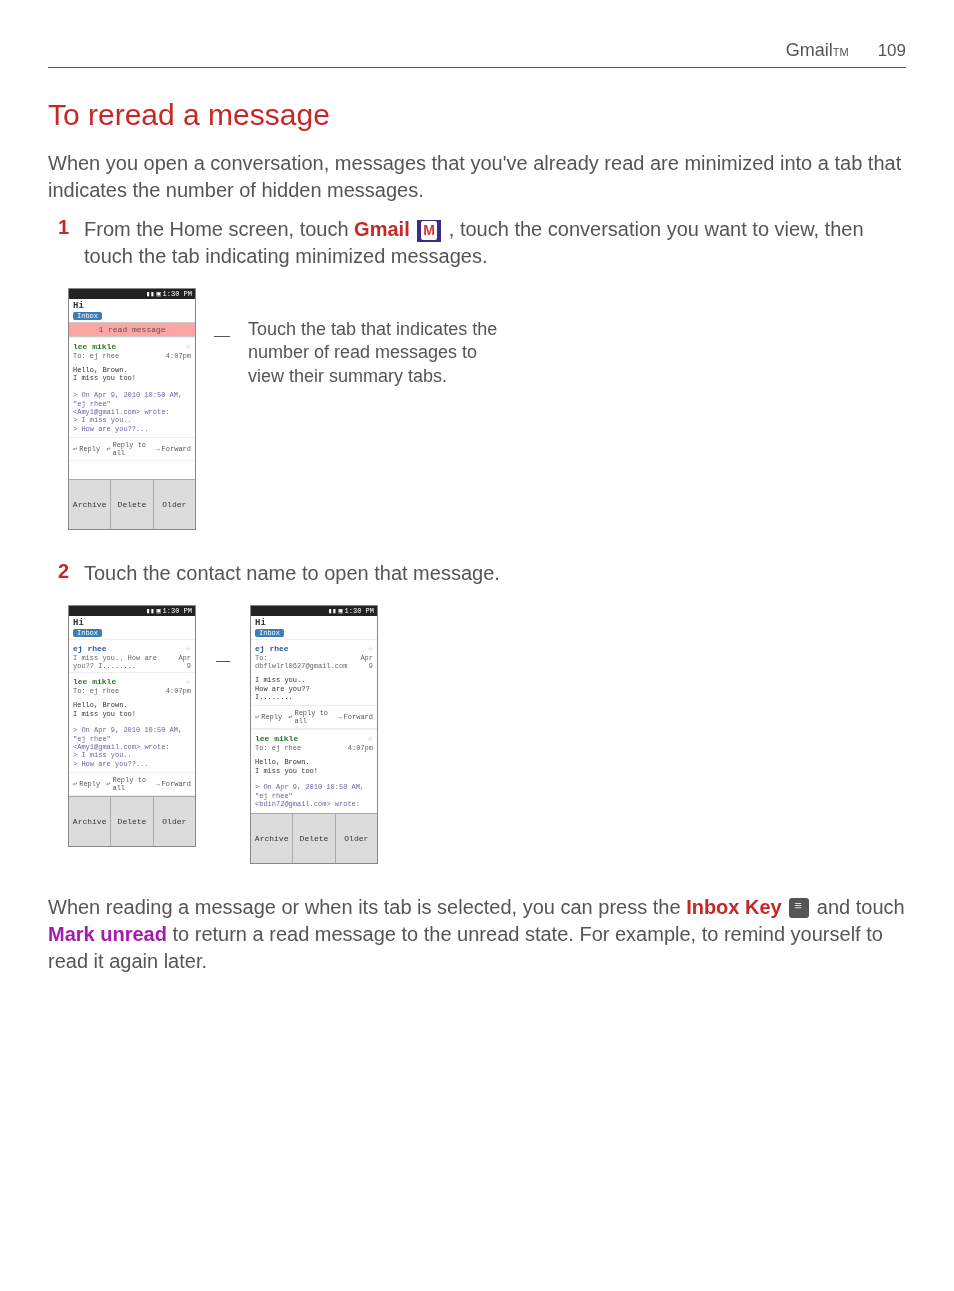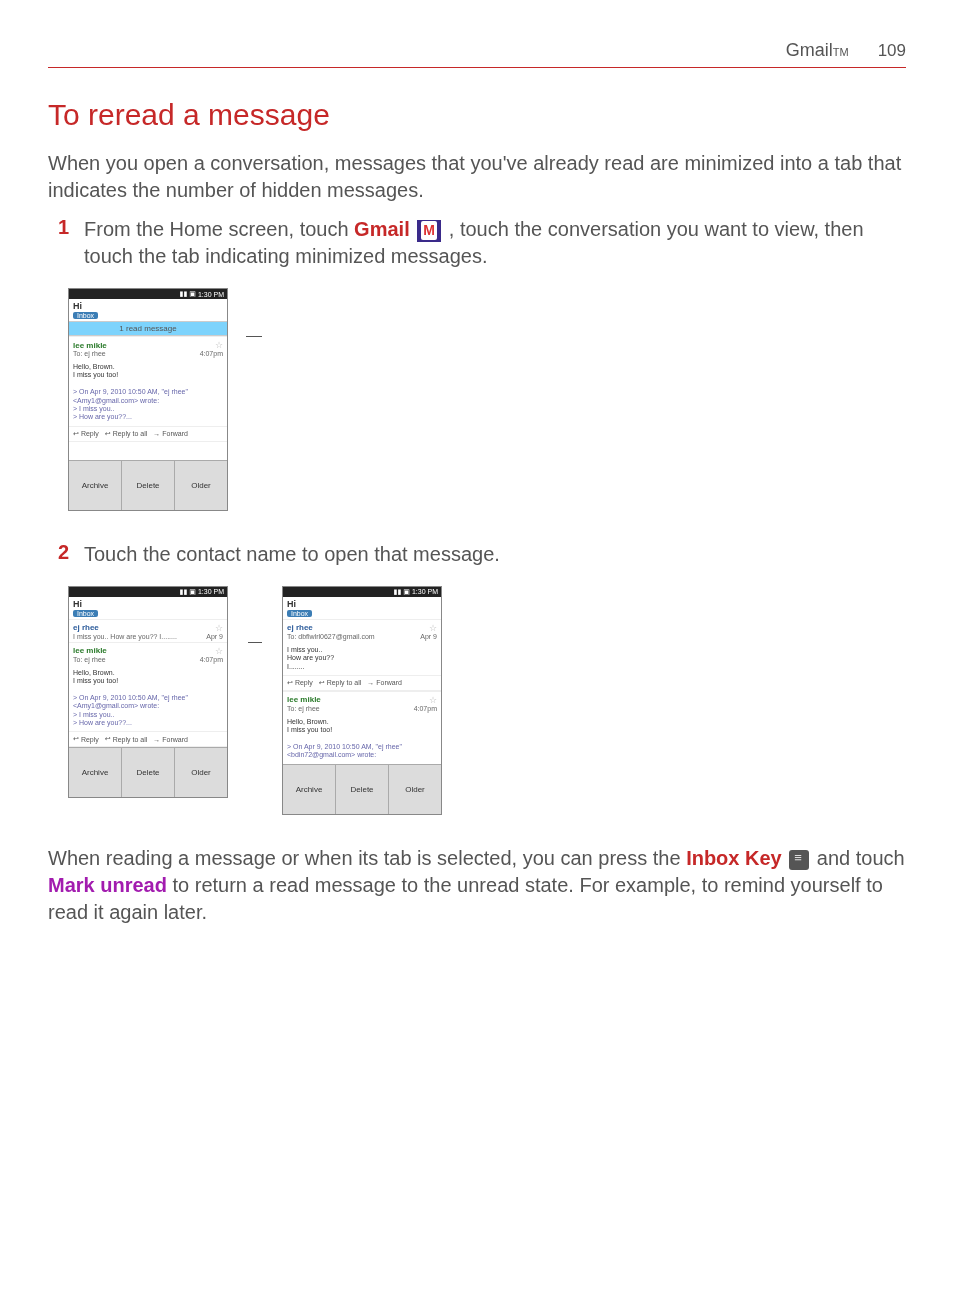--- a/index.html
+++ b/index.html
@@ -106,23 +106,23 @@
   }
   .caption.top-offset { padding-top: 30px; }
   .leader {
     width: 16px;
     border-top: 1px solid #555;
     margin-top: 48px;
   }
 
   
   .phone {
-    width: 160px;
+    width: 128px;
     border: 1px solid #888;
-    font-family: Liberation Sans, sans-serif;
+    font-family: Liberation Mono, monospace;
     font-size: 8px;
     background: #fff;
     color: #333;
     user-select: none;
   }
   .statusbar {
     background: #222;
     color: #fff;
     text-align: right;
     padding: 1px 3px;
@@ -137,21 +137,21 @@
   .inbox-tag {
     display: inline-block;
     background: #3b7db5;
     color: #fff;
     font-size: 7px;
     padding: 0 4px;
     margin: 1px 0 2px 4px;
     border-radius: 2px;
   }
   .read-tab {
-    background: #7dd3fc;
+    background: #fca5a5;
     border-top: 1px solid #ccc;
     border-bottom: 1px solid #ccc;
     text-align: center;
     font-size: 8px;
     padding: 2px 0;
     color: #555;
   }
   .msg-head {
     display: flex;
     justify-content: space-between;
@@ -275,20 +275,21 @@
         </span>
     </div>
     <div style="height:18px"></div>
     <div class="bottom-btns">
       <div>Archive</div>
       <div>Delete</div>
       <div>Older</div>
     </div>
   </div>
   <div class="leader"></div>
+  <div class="caption top-offset">Touch the tab that indicates the number of read messages to view their summary tabs.</div>
 </div>
 
 <div class="step">
   <div class="step-num">2</div>
   <div class="step-body">Touch the contact name to open that message.</div>
 </div>
 
 <div class="figure-row multi">
 
   <div class="phone">

